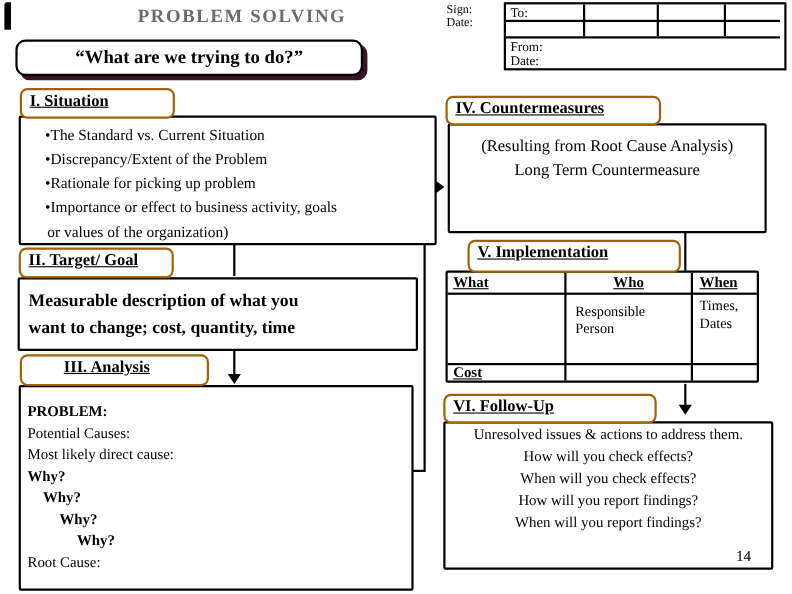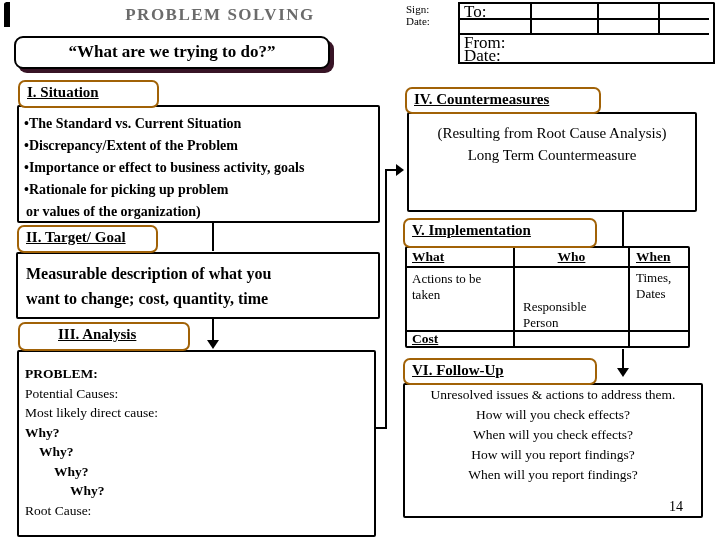--- a/index.html
+++ b/index.html
@@ -18,35 +18,35 @@
     box-shadow:4px 4px 0 #381426; text-align:center;
     font-weight:bold; font-size:17px; line-height:27px;
   }
   .lbl {
     border:2px solid #a16207; border-radius:7px; background:#fff;
     font-weight:bold; font-size:15px; white-space:nowrap;
     padding:2px 0 0 7px; z-index:3;
   }
   .lbl span { text-decoration:underline; }
   .cbox { border:2px solid #000; border-radius:2px; background:#fff; z-index:2; }
-  .situation-text { font-size:14px; line-height:22px; padding:6px 4px 0 5px;font-weight:bold; }
+  .situation-text { font-size:14px; line-height:22px; padding:6px 4px 0 22px; }
   .situation-text div { white-space:pre-wrap; }
   .target-text { font-weight:bold; font-size:16px; line-height:25px; padding:7px 0 0 8px; }
   .analysis-text { font-size:13.5px; line-height:19.5px; padding:12px 0 0 6px; }
   .analysis-text div { white-space:pre-wrap; }
   .bold { font-weight:bold; }
   .ind1 { padding-left:14px; } .ind2 { padding-left:29px; } .ind3 { padding-left:45px; }
   .cont { padding-left:2px; }
   .cm-text { font-size:15px; line-height:21.5px; padding-top:9px; text-align:center; }
   .fu-text { font-size:13.5px; line-height:20px; padding-top:0; text-align:center; }
   .thead { font-weight:bold; font-size:13.5px; }
   .thead span { text-decoration:underline; }
   .tcell { font-size:13px; line-height:16px; }
   .signlbl { font-size:11px; line-height:12px; text-align:left; }
-  .signtbl-text { font-size:17px; line-height:13px; padding:1px 0 0 4px; }
+  .signtbl-text { font-size:12px; line-height:13px; padding:1px 0 0 4px; }
   .hline { background:#000; z-index:4; }
   .vline { background:#000; z-index:4; }
   .pagenum { font-size:14px; background:#fff; z-index:5; padding:0 3px; }
   svg.arrows { position:absolute; left:0; top:0; z-index:1; }
 </style>
 </head>
 <body>
 
 <div class="slide">
 
@@ -86,22 +86,22 @@
       <div>Date:</div>
     </div>
   </div>
 
   <div class="abs lbl" style="left:18px; top:80px; width:130px; height:22px;">
     <span>I. Situation</span>
   </div>
   <div class="abs cbox situation-text" style="left:17px; top:105px; width:350px; height:108px;">
     <div>•The Standard vs. Current Situation</div>
     <div>•Discrepancy/Extent of the Problem</div>
+    <div>•Rationale for picking up problem</div>
     <div>•Importance or effect to business activity, goals</div>
-    <div>•Rationale for picking up problem</div>
     <div class="cont">or values of the organization)</div>
   </div>
 
   <div class="abs lbl" style="left:17px; top:225px; width:130px; height:22px;">
     <span>II. Target/ Goal</span>
   </div>
   <div class="abs cbox target-text" style="left:16px; top:252px; width:352px; height:56px;">
     <div>Measurable description of what you</div>
     <div>want to change; cost, quantity, time</div>
   </div>
@@ -121,36 +121,35 @@
   </div>
 
   <div class="abs lbl" style="left:405px; top:87px; width:185px; height:21px;">
     <span>IV. Countermeasures</span>
   </div>
   <div class="abs cbox cm-text" style="left:407px; top:112px; width:286px; height:87px;">
     <div>(Resulting from Root Cause Analysis)</div>
     <div>Long Term Countermeasure</div>
   </div>
 
-  <div class="abs lbl" style="left:403px; top:218px; width:183px; height:24px;">
+  <div class="abs lbl" style="left:425px; top:218px; width:183px; height:24px;">
     <span>V. Implementation</span>
   </div>
   <div class="abs cbox" style="left:405px; top:246px; width:281px; height:98px;">
     <div class="abs vline" style="left:106px; top:0; width:2px; height:98px;"></div>
     <div class="abs vline" style="left:221px; top:0; width:2px; height:98px;"></div>
     <div class="abs hline" style="left:0; top:18px; width:281px; height:2px;"></div>
     <div class="abs hline" style="left:0; top:82px; width:281px; height:2px;"></div>
     <div class="abs thead" style="left:5px; top:1px;">
       <span>What</span></div>
     <div class="abs thead" style="left:108px; top:1px; width:113px; text-align:center;">
       <span>Who</span></div>
     <div class="abs thead" style="left:229px; top:1px;">
       <span>When</span></div>
-    <div class="abs tcell" style="left:5px; top:23px; width:92px;">Actions to be taken</div>
-    <div class="abs tcell" style="left:116px; top:27px; width:100px;margin-top:24px;">Responsible Person</div>
+    <div class="abs tcell" style="left:116px; top:27px; width:100px;">Responsible Person</div>
     <div class="abs tcell" style="left:229px; top:22px; width:48px;">Times, Dates</div>
     <div class="abs thead" style="left:5px; top:83px;">
       <span>Cost</span></div>
   </div>
 
   <div class="abs lbl" style="left:403px; top:358px; width:183px; height:21px;">
     <span>VI. Follow-Up</span>
   </div>
   <div class="abs cbox fu-text" style="left:403px; top:383px; width:296px; height:131px;">
     <div>Unresolved issues &amp; actions to address them.</div>

